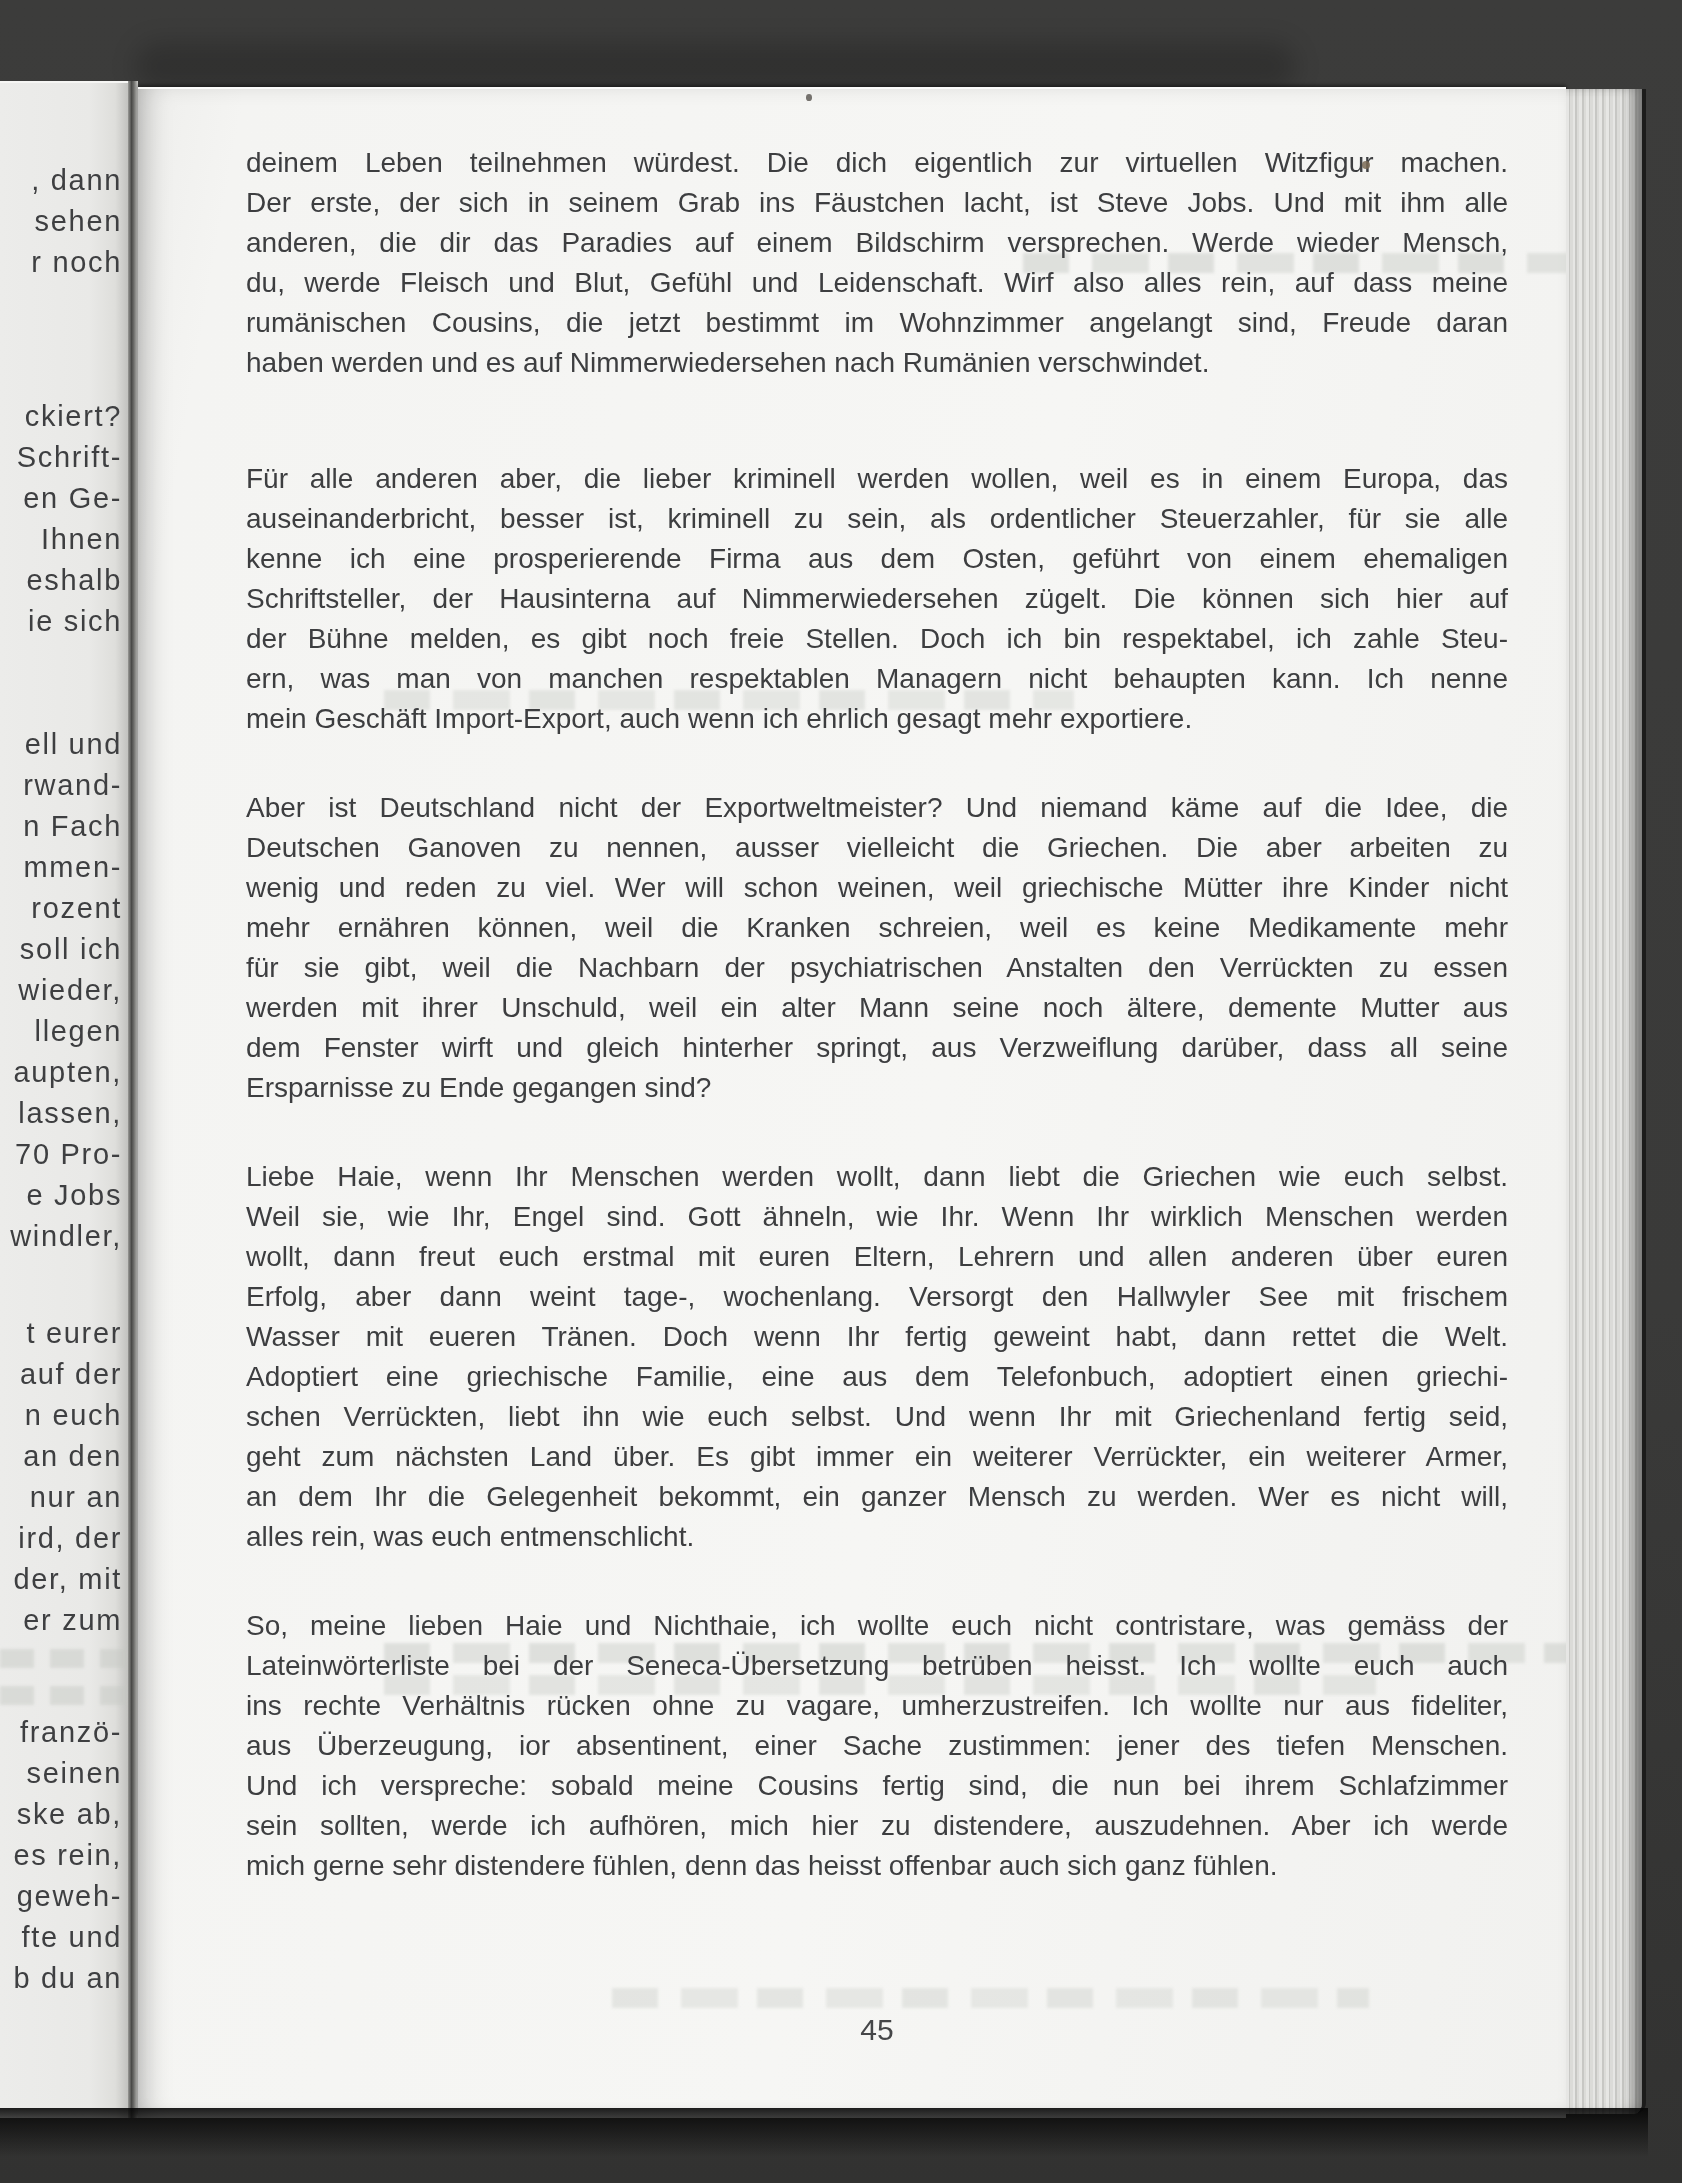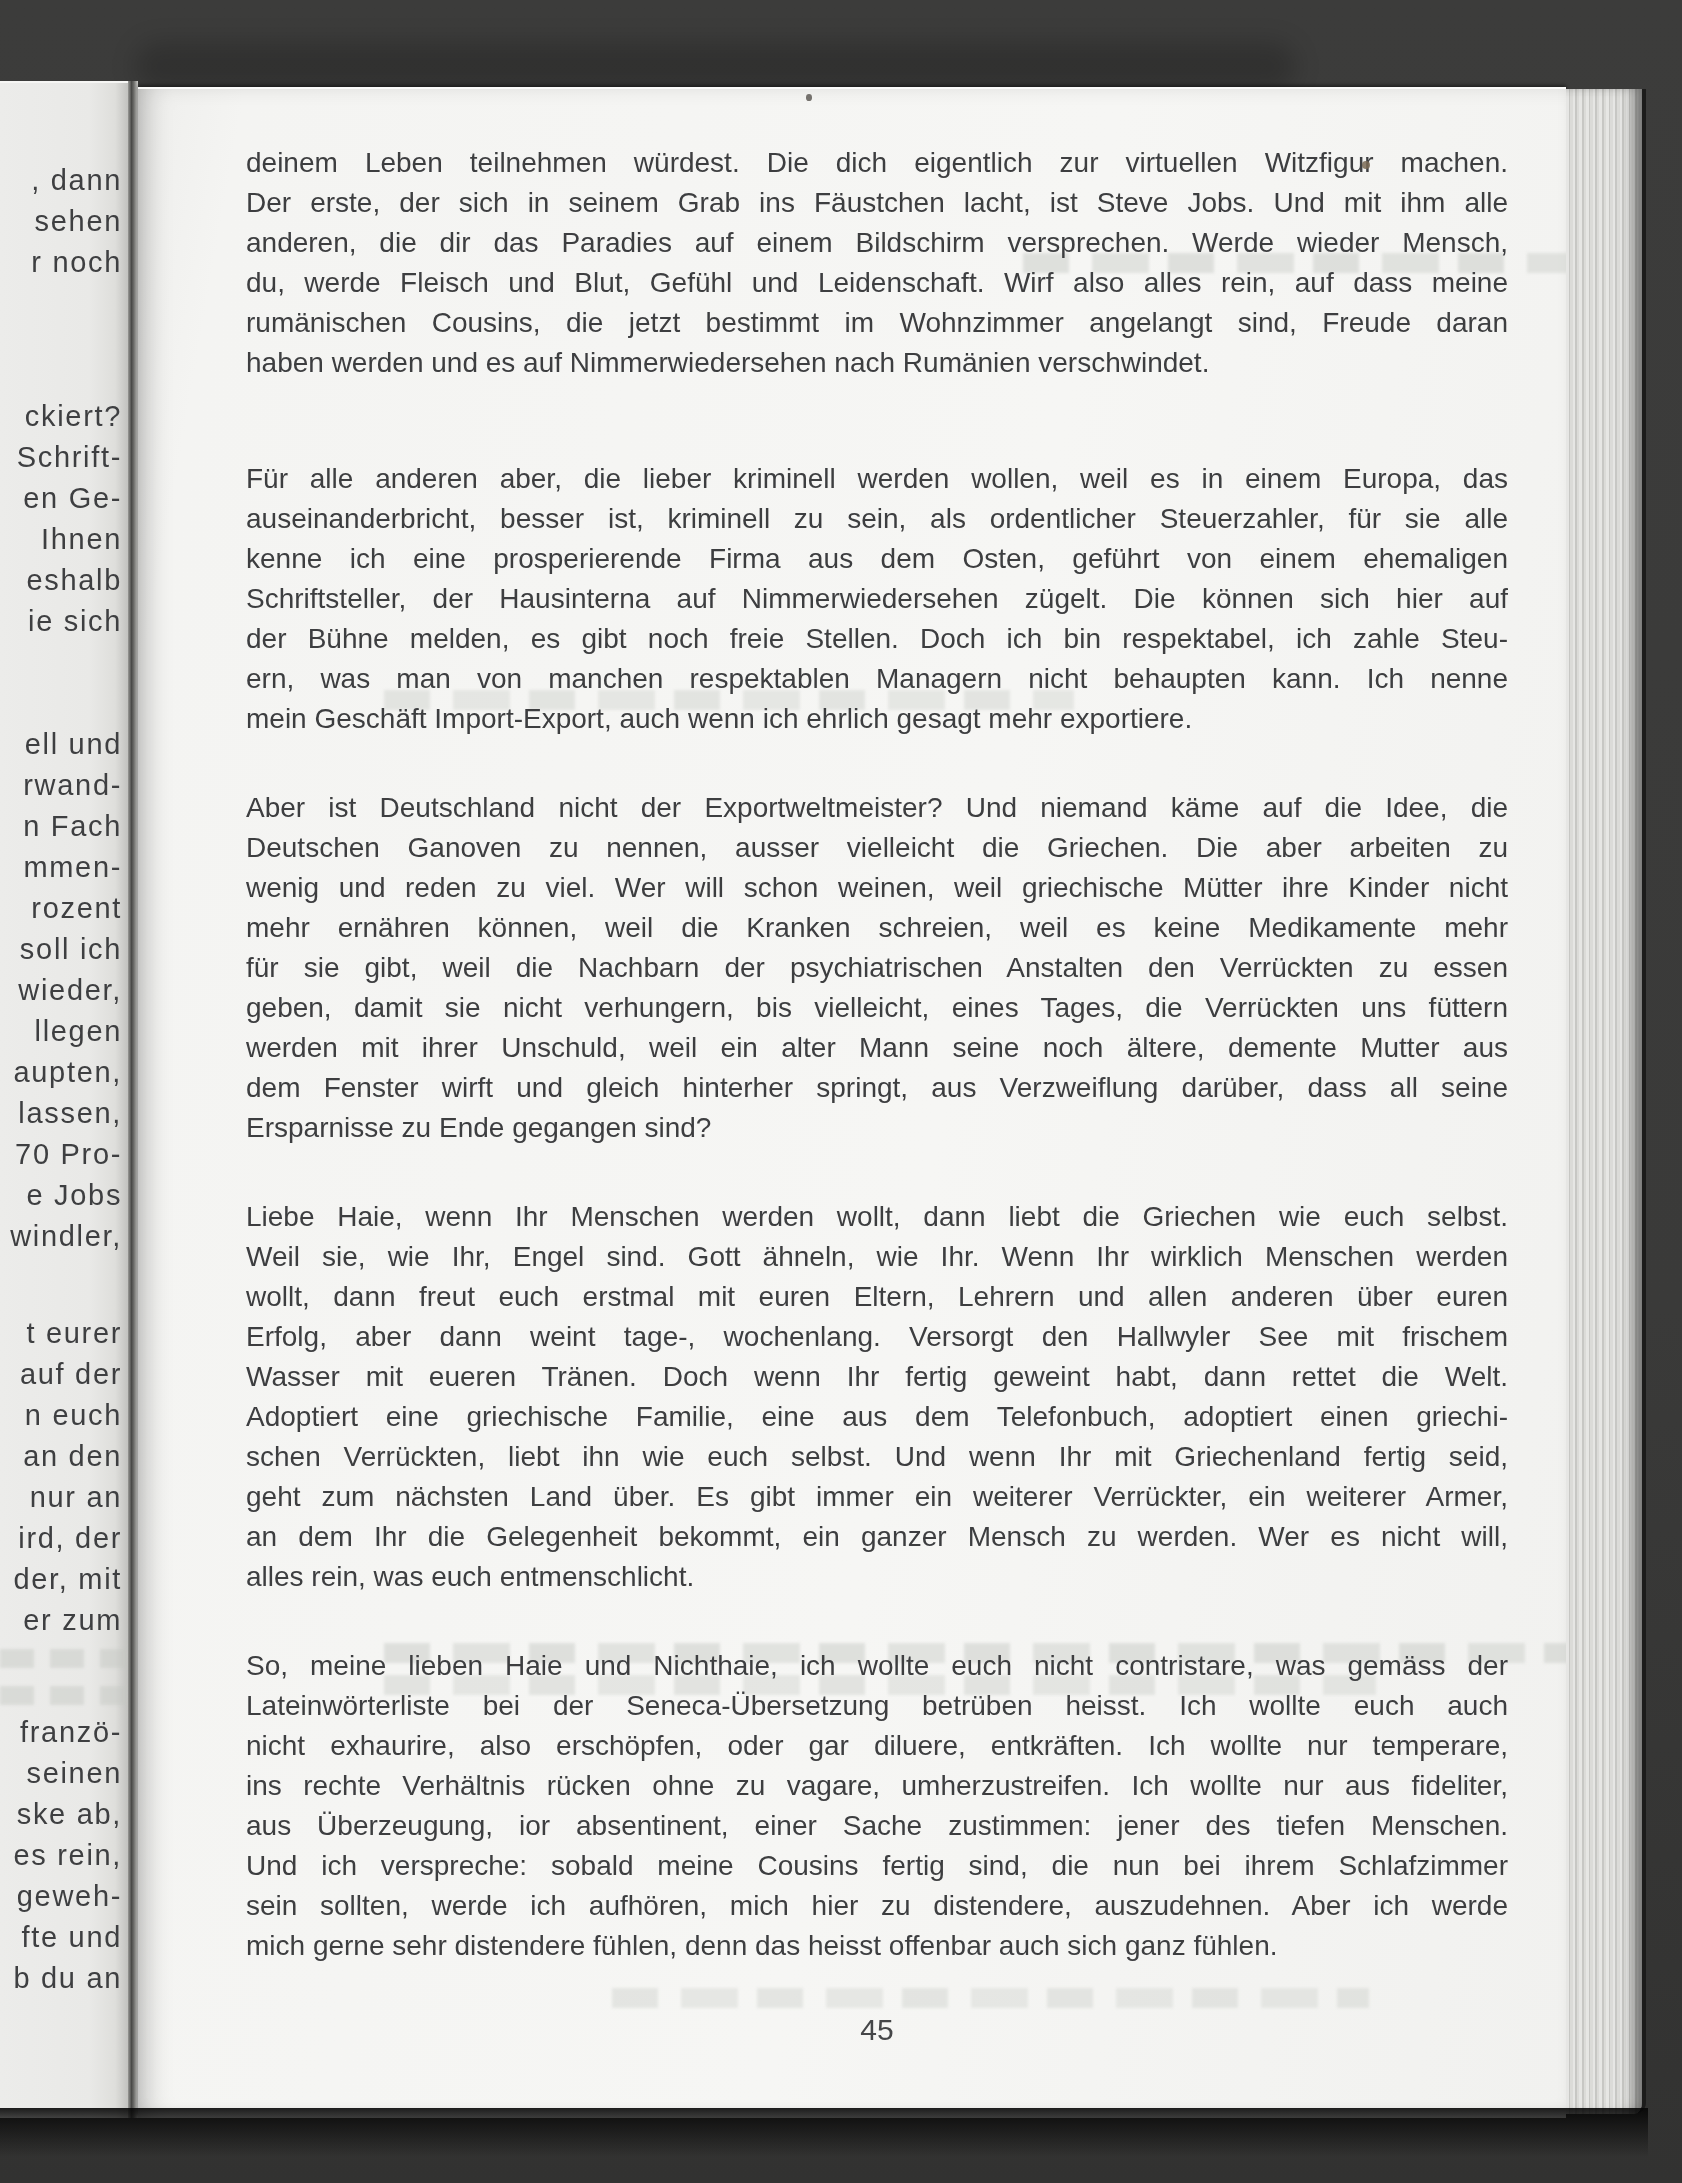--- a/index.html
+++ b/index.html
@@ -151,41 +151,39 @@
           <div class="line just">der Bühne melden, es gibt noch freie Stellen. Doch ich bin respektabel, ich zahle Steu-</div>
           <div class="line just">ern, was man von manchen respektablen Managern nicht behaupten kann. Ich nenne</div>
           <div class="line">mein Geschäft Import-Export, auch wenn ich ehrlich gesagt mehr exportiere.</div>
         </div>
         <div class="para">
           <div class="line just">Aber ist Deutschland nicht der Exportweltmeister? Und niemand käme auf die Idee, die</div>
           <div class="line just">Deutschen Ganoven zu nennen, ausser vielleicht die Griechen. Die aber arbeiten zu</div>
           <div class="line just">wenig und reden zu viel. Wer will schon weinen, weil griechische Mütter ihre Kinder nicht</div>
           <div class="line just">mehr ernähren können, weil die Kranken schreien, weil es keine Medikamente mehr</div>
           <div class="line just">für sie gibt, weil die Nachbarn der psychiatrischen Anstalten den Verrückten zu essen</div>
-          <div class="line just">geben, damit sie nicht verhungern, bis vielleicht, eines Tages, die Verrückten uns füttern</div>
           <div class="line just">werden mit ihrer Unschuld, weil ein alter Mann seine noch ältere, demente Mutter aus</div>
           <div class="line just">dem Fenster wirft und gleich hinterher springt, aus Verzweiflung darüber, dass all seine</div>
           <div class="line">Ersparnisse zu Ende gegangen sind?</div>
         </div>
         <div class="para">
           <div class="line just">Liebe Haie, wenn Ihr Menschen werden wollt, dann liebt die Griechen wie euch selbst.</div>
           <div class="line just">Weil sie, wie Ihr, Engel sind. Gott ähneln, wie Ihr. Wenn Ihr wirklich Menschen werden</div>
           <div class="line just">wollt, dann freut euch erstmal mit euren Eltern, Lehrern und allen anderen über euren</div>
           <div class="line just">Erfolg, aber dann weint tage-, wochenlang. Versorgt den Hallwyler See mit frischem</div>
           <div class="line just">Wasser mit eueren Tränen. Doch wenn Ihr fertig geweint habt, dann rettet die Welt.</div>
           <div class="line just">Adoptiert eine griechische Familie, eine aus dem Telefonbuch, adoptiert einen griechi-</div>
           <div class="line just">schen Verrückten, liebt ihn wie euch selbst. Und wenn Ihr mit Griechenland fertig seid,</div>
           <div class="line just">geht zum nächsten Land über. Es gibt immer ein weiterer Verrückter, ein weiterer Armer,</div>
           <div class="line just">an dem Ihr die Gelegenheit bekommt, ein ganzer Mensch zu werden. Wer es nicht will,</div>
           <div class="line">alles rein, was euch entmenschlicht.</div>
         </div>
         <div class="para">
           <div class="line just">So, meine lieben Haie und Nichthaie, ich wollte euch nicht contristare, was gemäss der</div>
           <div class="line just">Lateinwörterliste bei der Seneca-Übersetzung betrüben heisst. Ich wollte euch auch</div>
-          <div class="line just">nicht exhaurire, also erschöpfen, oder gar diluere, entkräften. Ich wollte nur temperare,</div>
           <div class="line just">ins rechte Verhältnis rücken ohne zu vagare, umherzustreifen. Ich wollte nur aus fideliter,</div>
           <div class="line just">aus Überzeugung, ior absentinent, einer Sache zustimmen: jener des tiefen Menschen.</div>
           <div class="line just">Und ich verspreche: sobald meine Cousins fertig sind, die nun bei ihrem Schlafzimmer</div>
           <div class="line just">sein sollten, werde ich aufhören, mich hier zu distendere, auszudehnen. Aber ich werde</div>
           <div class="line">mich gerne sehr distendere fühlen, denn das heisst offenbar auch sich ganz fühlen.</div>
         </div>
       </div>
     <div class="pagenum">45</div>
   </div>
 

